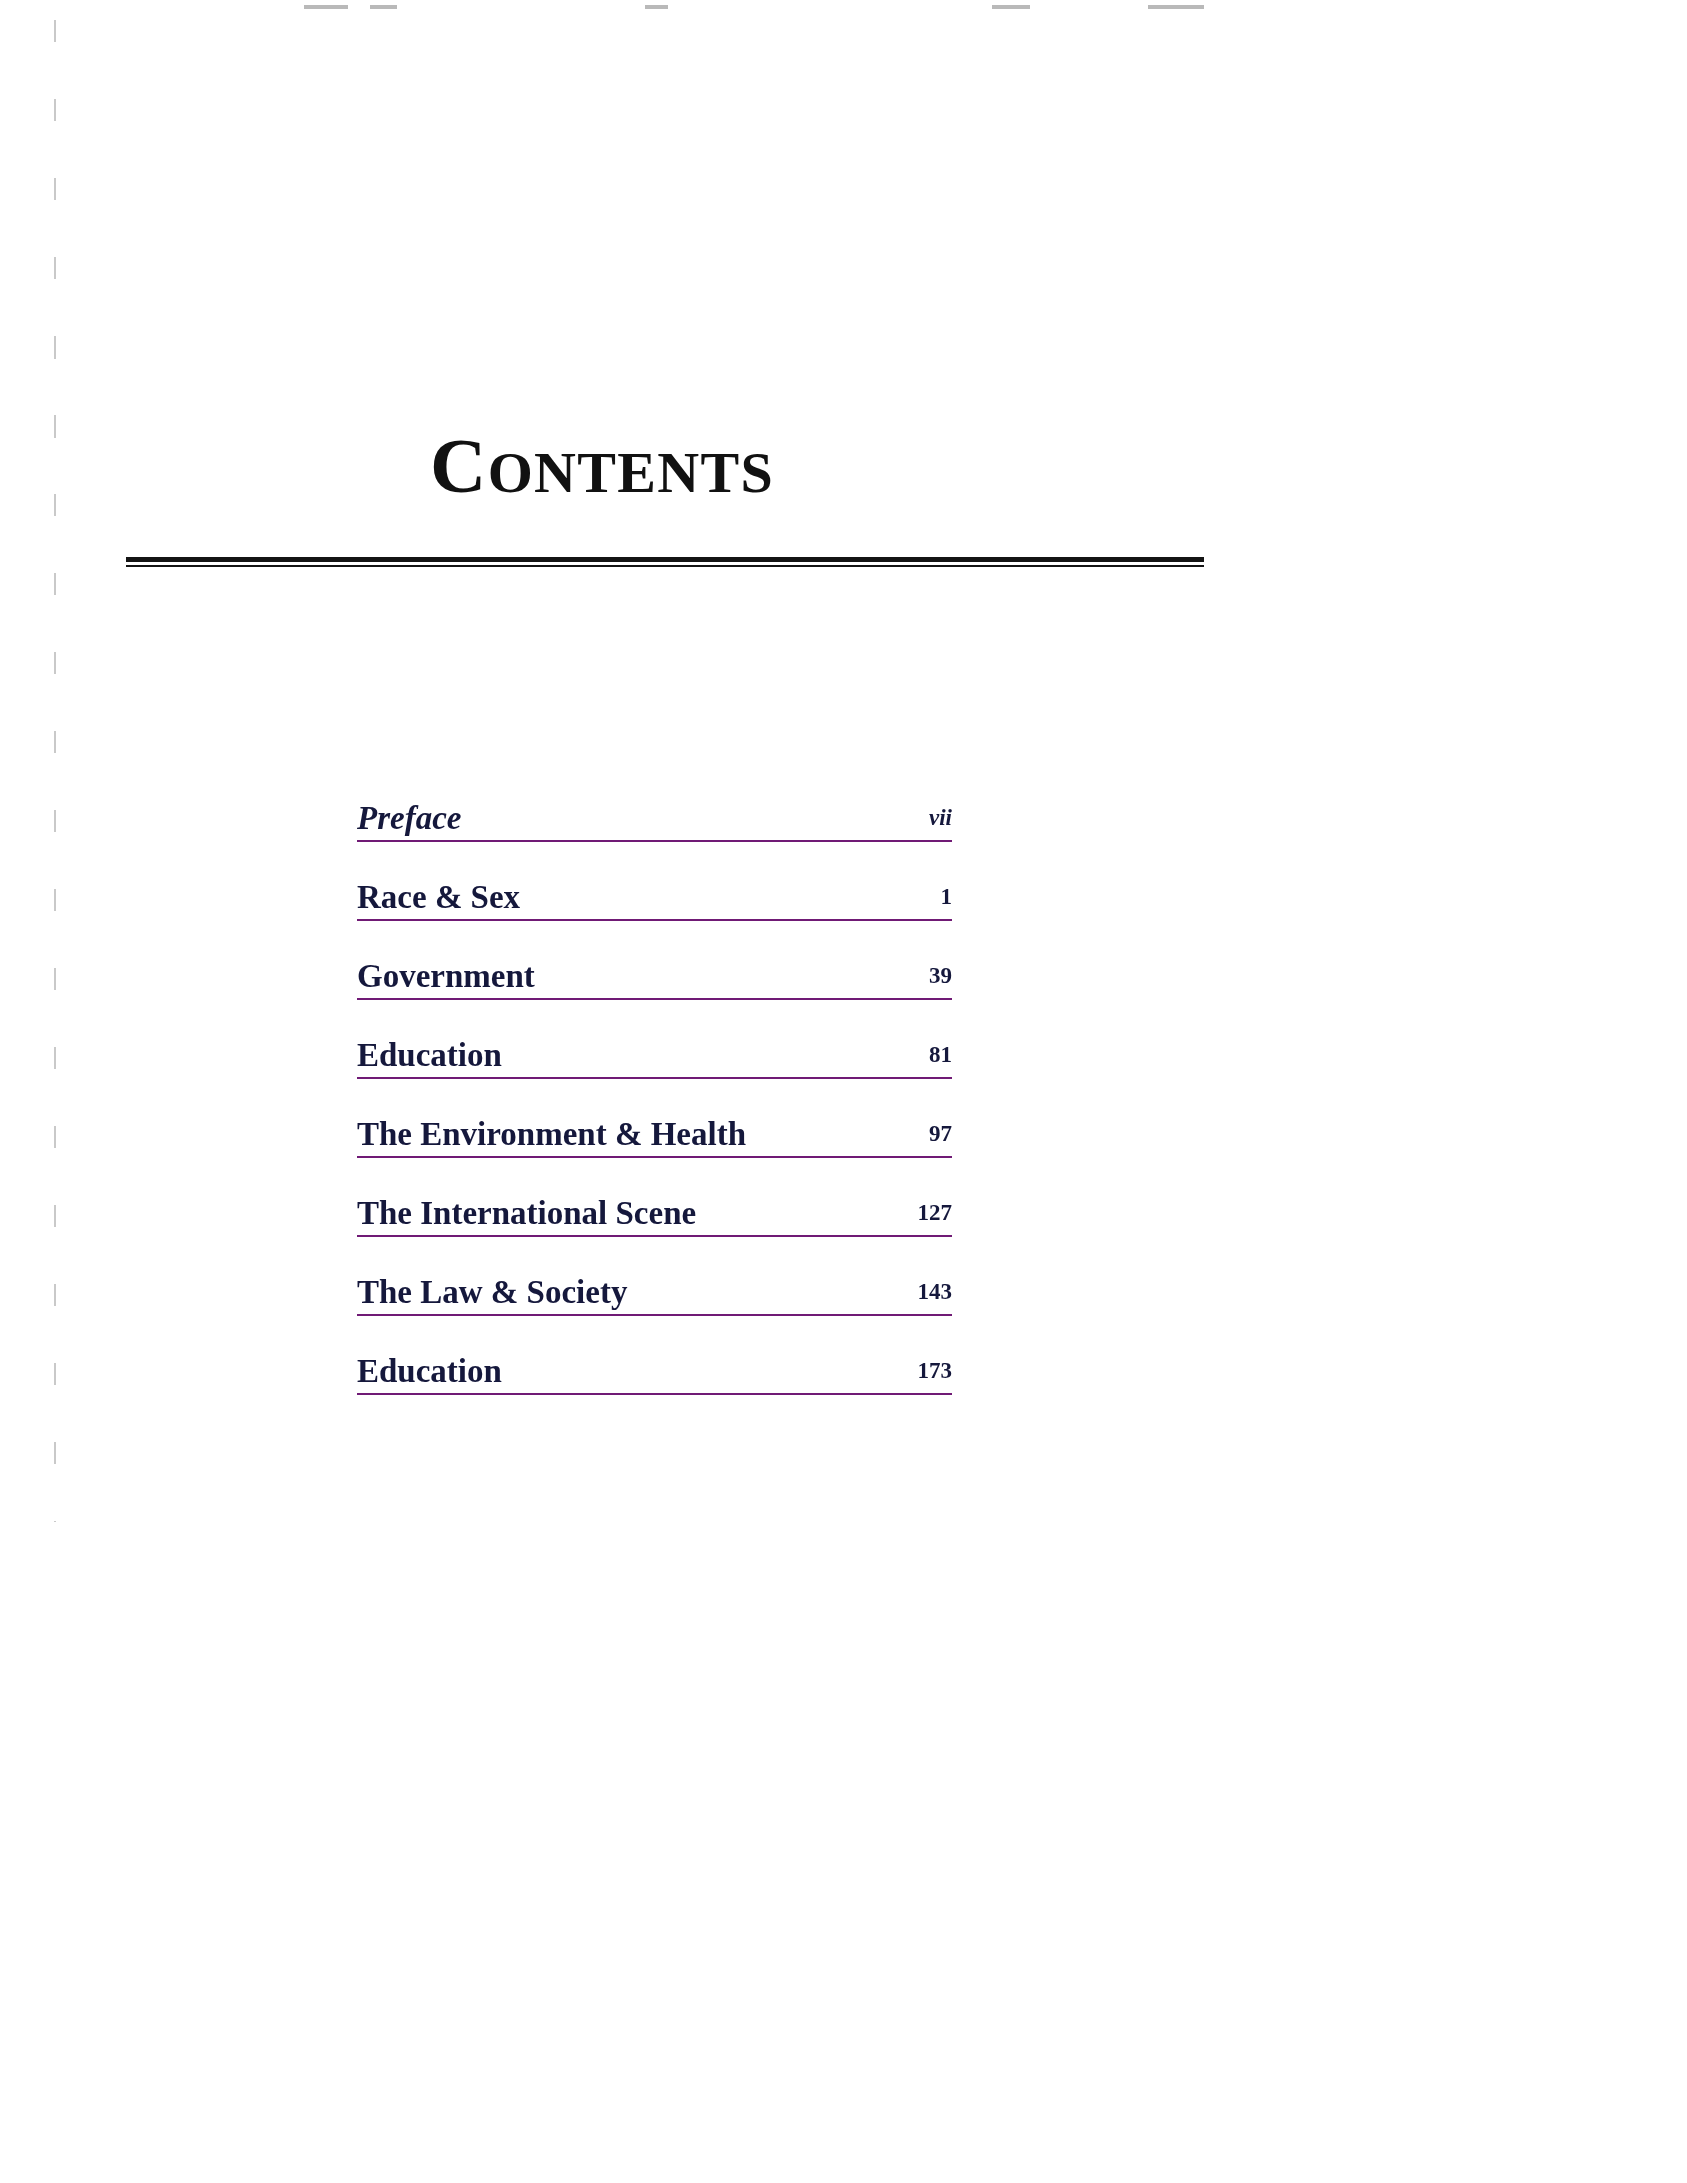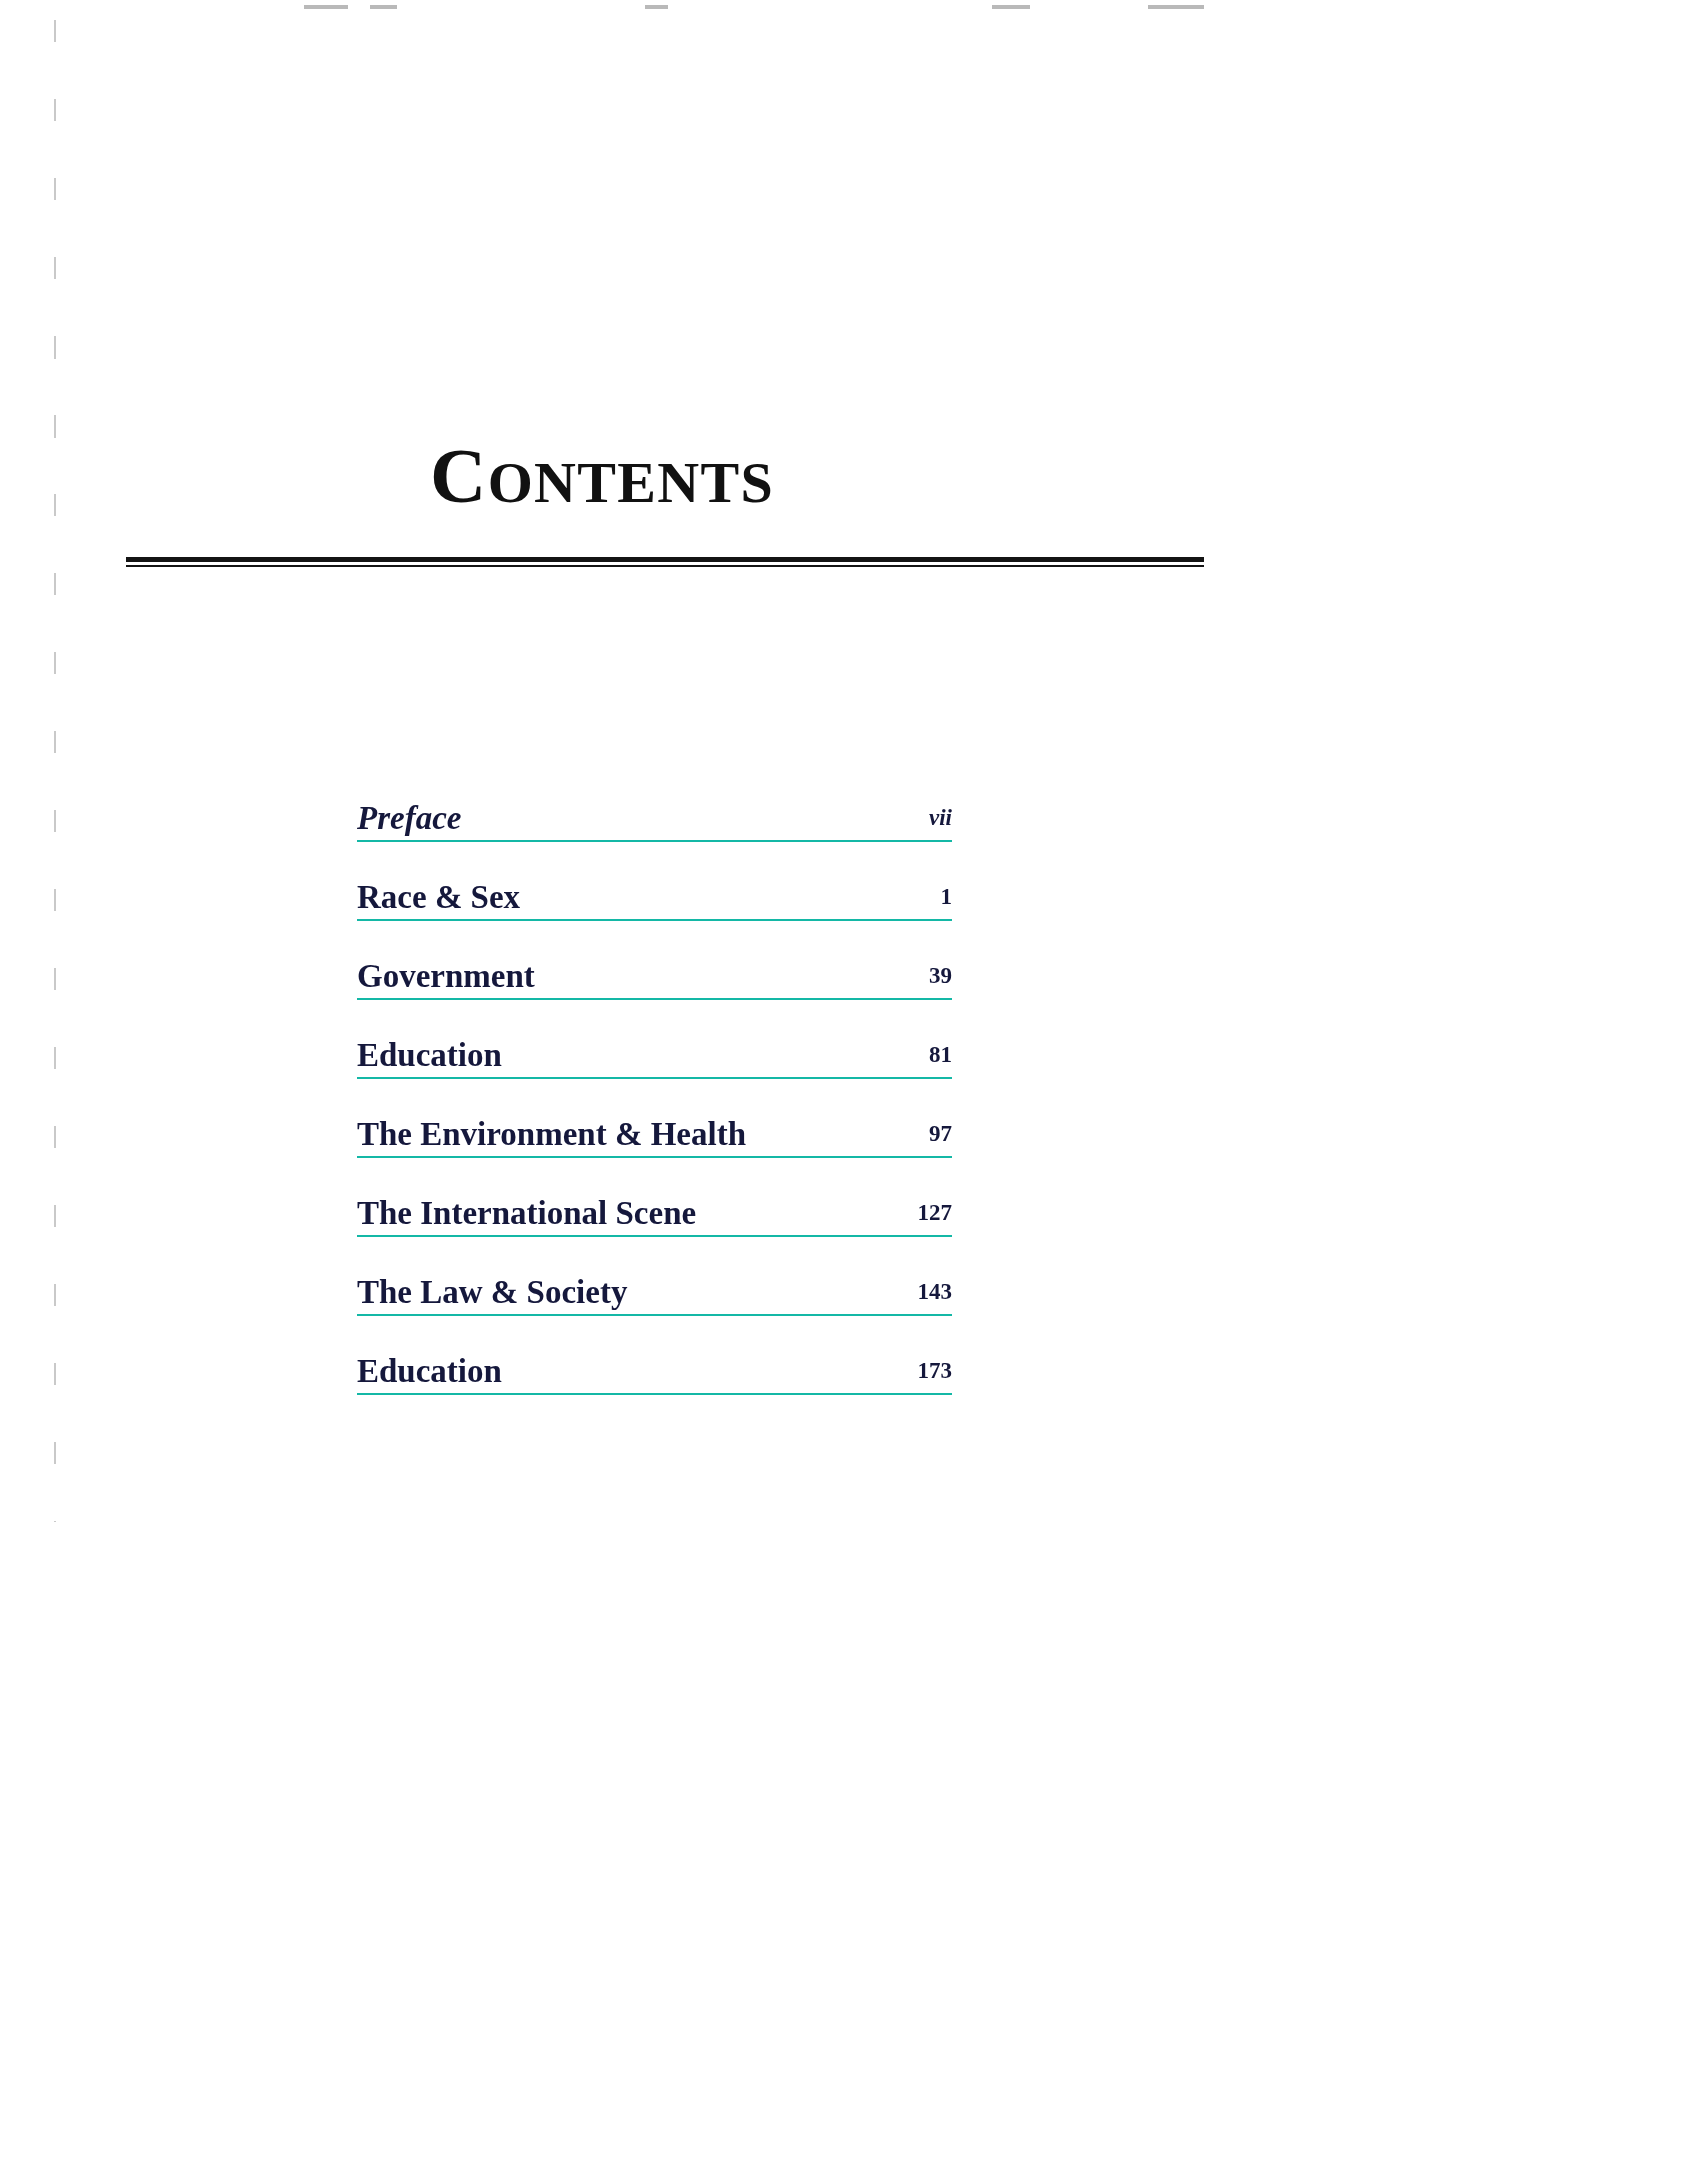--- a/index.html
+++ b/index.html
@@ -57,21 +57,21 @@
     text-align: center;
   }
 
   .title {
     font-family: "Liberation Serif", serif;
     font-weight: bold;
     color: #111111;
     font-size: 78px;
     line-height: 78px;
     letter-spacing: 1.3px;
-    margin: 14px;
+    margin: 4px;
     white-space: nowrap;
   }
   .title .cap {
     font-size: 78px;
   }
   .title .small {
     font-size: 58px;
     letter-spacing: 1.3px;
   }
 
@@ -100,21 +100,21 @@
 
   .toc-row {
     position: relative;
     height: 79px;
   }
 
   .toc-line {
     position: relative;
     display: block;
     height: 49px;
-    border-bottom: 2px solid #14b8a6;
+    border-bottom: 2px solid #701a75;
     width: 595px;
   }
 
   .toc-label {
     position: absolute;
     left: 0;
     bottom: 5.3px;
     white-space: nowrap;
     color: #15183c;
     font-family: "Liberation Serif", serif;

